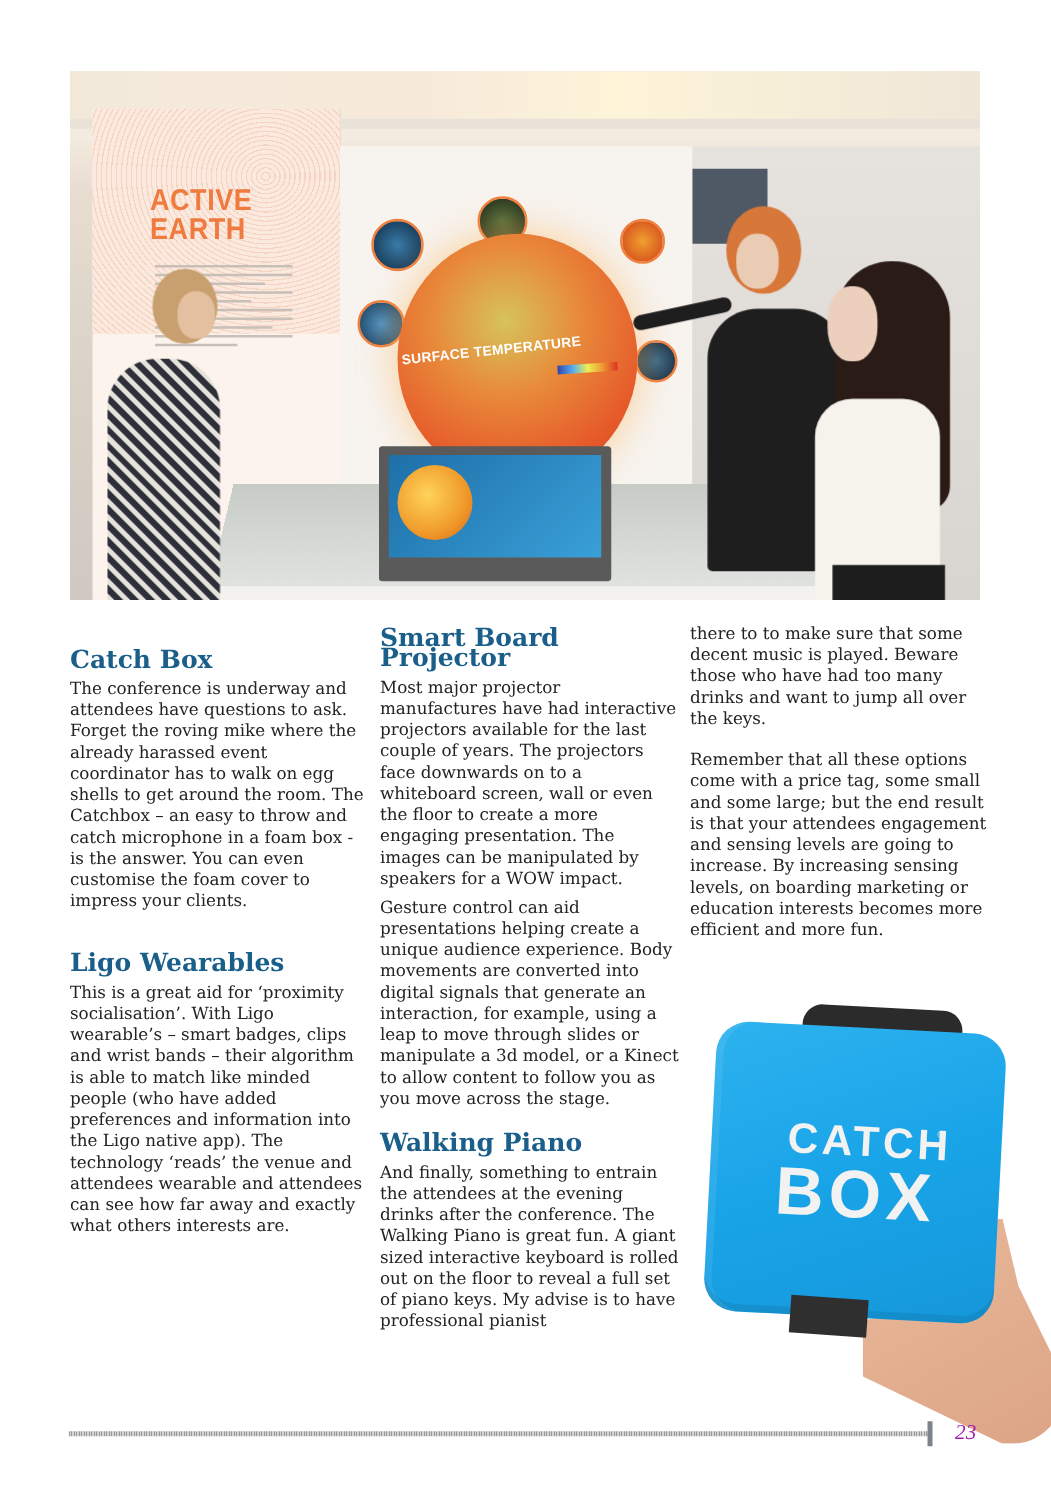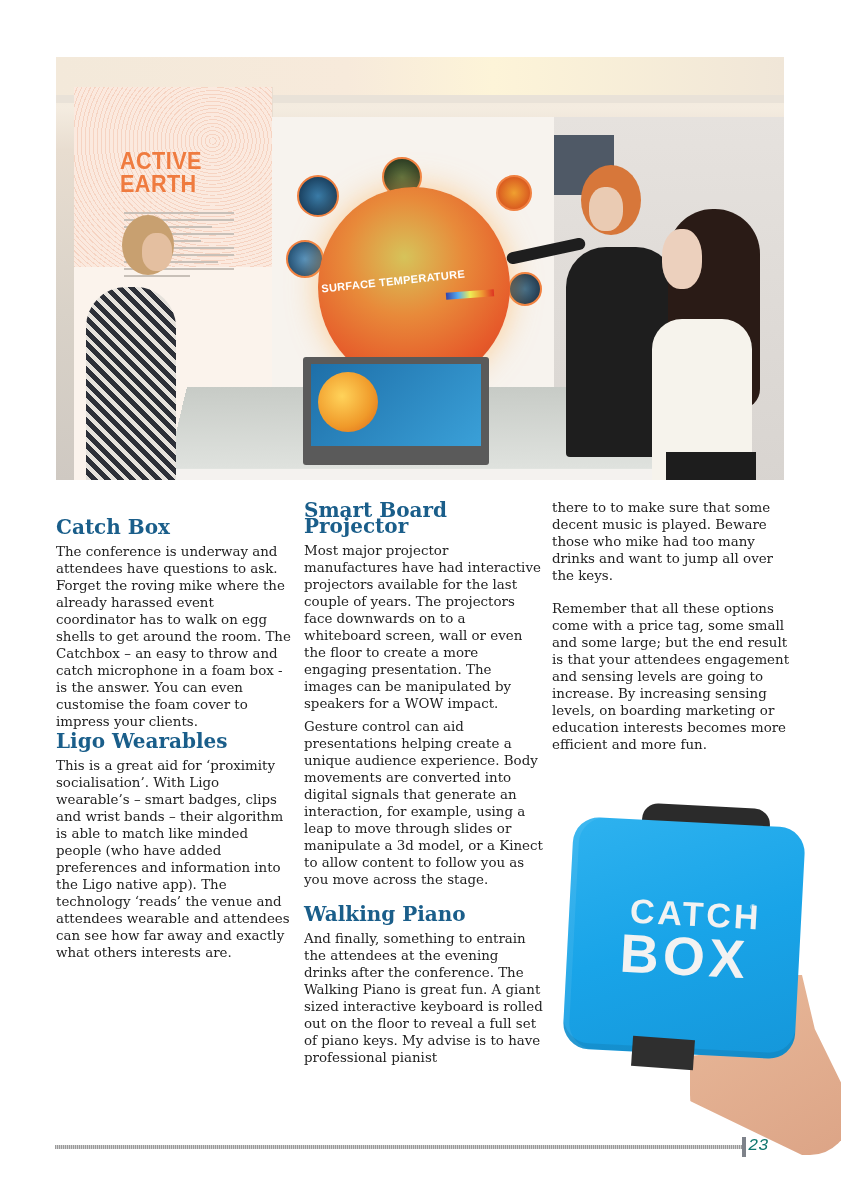--- a/index.html
+++ b/index.html
@@ -75,21 +75,21 @@
   .cb-reg { position:absolute; left:190px; top:103px; font-size:8px; color:#f2f2f2; font-family:"Liberation Sans", sans-serif; }
   .cb-strap { position:absolute; left:72px; top:238px; width:62px; height:30px; background:#2f2f2f; transform:rotate(4deg); }
   .cb-hand { position:absolute; left:130px; top:175px; width:160px; height:180px;
           background:linear-gradient(150deg,#e9b99a,#dca486); border-radius:30px 10px 40px 60px;
           clip-path:polygon(55% 0,70% 0,78% 30%,100% 70%,100% 100%,70% 100%,0 70%,0 45%,50% 40%); }
 
   
   .rule { position:absolute; left:55px; top:1145px; width:689px; height:4px;
           background:repeating-linear-gradient(90deg,#9a9a9a 0 1px,#d4d4d4 1px 2px); }
   .rule-bar { position:absolute; left:742px; top:1137px; width:4px; height:20px; background:#7e828a; }
-  .page-num { position:absolute; left:748px; top:1136px; font-family:Liberation Mono, monospace; font-style:italic; font-size:17px; color:#0f766e; }
+  .page-num { position:absolute; left:764px; top:1136px; font-family:Liberation Serif, serif; font-style:italic; font-size:17px; color:#a21caf; }
 </style>
 </head>
 <body>
 
 <div class="hero">
   <div class="ceiling"></div>
   <div class="beam"></div>
   <div class="wall-left"></div>
   <div class="contour"></div>
   <div class="active-title">
@@ -136,34 +136,34 @@
   <div class="person p2-face"></div>
   <div class="person p3-hair"></div>
   <div class="person p3-face"></div>
   <div class="person p3-body"></div>
   <div class="person p3-skirt"></div>
 </div>
 
 <div class="col c1">
   <h2 style="margin-top:20px;">Catch Box</h2>
   <p style="margin-top:8px;">The conference is underway and attendees have questions to ask. Forget the roving mike where the already harassed event coordinator has to walk on egg shells to get around the room. The Catchbox – an easy to throw and catch microphone in a foam box - is the answer. You can even customise the foam cover to impress your clients.</p>
-  <h2 style="margin-top:3px;">Ligo Wearables</h2>
+  <h2 style="margin-top:32px;">Ligo Wearables</h2>
   <p style="margin-top:8px;">This is a great aid for ‘proximity socialisation’. With Ligo wearable’s – smart badges, clips and wrist bands – their algorithm is able to match like minded people (who have added preferences and information into the Ligo native app). The technology ‘reads’ the venue and attendees wearable and attendees can see how far away and exactly what others interests are.</p>
 </div>
 
 <div class="col c2">
   <h2 style="margin-top:3px;">Smart Board Projector</h2>
   <p style="margin-top:8px;">Most major projector manufactures have had interactive projectors available for the last couple of years. The projectors face downwards on to a whiteboard screen, wall or even the floor to create a more engaging presentation. The images can be manipulated by speakers for a WOW impact.</p>
   <p style="margin-top:6px;">Gesture control can aid presentations helping create a unique audience experience. Body movements are converted into digital signals that generate an interaction, for example, using a leap to move through slides or manipulate a 3d model, or a Kinect to allow content to follow you as you move across the stage.</p>
   <h2 style="margin-top:18px;">Walking Piano</h2>
   <p style="margin-top:8px;">And finally, something to entrain the attendees at the evening drinks after the conference. The Walking Piano is great fun. A giant sized interactive keyboard is rolled out on the floor to reveal a full set of piano keys. My advise is to have professional pianist</p>
 </div>
 
 <div class="col c3">
-  <p>there to to make sure that some decent music is played. Beware those who mike had too many drinks and want to jump all over the keys.</p>
+  <p>there to to make sure that some decent music is played. Beware those who have had too many drinks and want to jump all over the keys.</p>
   <p style="margin-top:16px;">Remember that all these options come with a price tag, some small and some large; but the end result is that your attendees engagement and sensing levels are going to increase. By increasing sensing levels, on boarding marketing or education interests becomes more efficient and more fun.</p>
 </div>
 
 <div class="cb-wrap">
   <div class="cb-handle"></div>
   <div class="cb-hand"></div>
   <div class="cb-cube"></div>
   <div class="cb-logo1">CATCH</div>
   <div class="cb-reg">®</div>
   <div class="cb-logo2">BOX</div>

